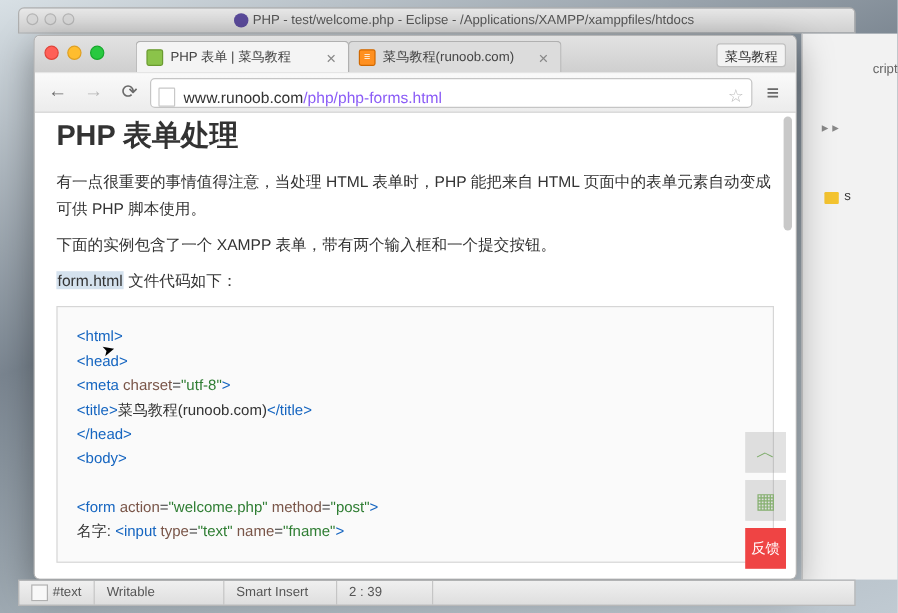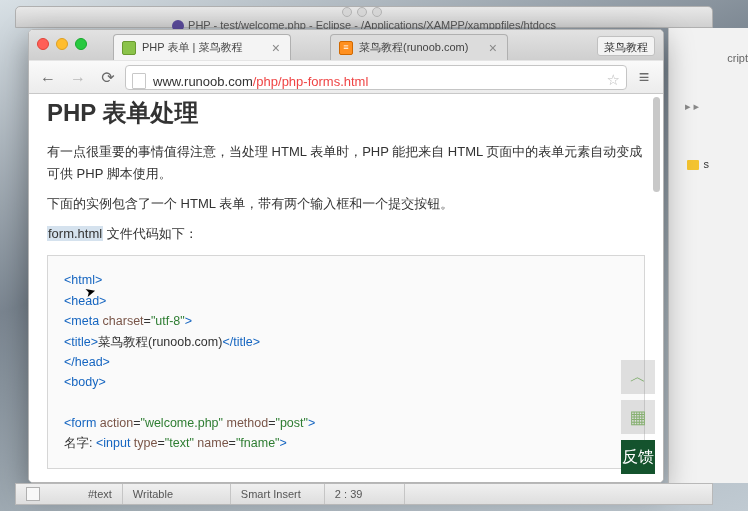--- a/index.html
+++ b/index.html
@@ -1,64 +1,64 @@
 <!DOCTYPE html>
 <html><head>
 <meta charset="utf-8">
 <style>
 * { margin:0; padding:0; box-sizing:border-box; font-family:"Helvetica Neue",Arial,sans-serif; }
 body { width:748px; height:511px; background:linear-gradient(135deg,#c5d0d8 0%,#8a95a0 50%,#b8c3cc 100%); position:relative; overflow:hidden; }
 .desktop-bg { position:absolute; inset:0; background:linear-gradient(160deg,#d8e0e5 0%,#7a8590 40%,#a5b0b8 70%,#c0cad2 100%); }
-.eclipse-window { position:absolute; left:15px; top:6px; right:35px; height:22px; background:linear-gradient(#e8e8e8,#d0d0d0); border-radius:5px 5px 0 0; display:flex; align-items:center; padding:0 6px; font-size:11px; color:#555; border:1px solid #b0b0b0;flex-direction:column; }
+.eclipse-window { position:absolute; left:15px; top:6px; right:35px; height:22px; background:linear-gradient(#e8e8e8,#d0d0d0); border-radius:5px 5px 0 0; display:flex; align-items:center; padding:0 6px; font-size:11px; color:#555; border:1px solid #b0b0b0; }
 .eclipse-window .dots span{ width:10px; height:10px; border-radius:50%; background:#d8d8d8; display:inline-block; margin-right:5px; border:1px solid #b5b5b5;}
 .eclipse-window .etitle{ flex:1; text-align:center; }
 .eclipse-ico{ width:12px; height:12px; background:#5a4a9a; border-radius:50%; display:inline-block; margin-right:4px; vertical-align:middle; }
 .browser-window { position:absolute; left:28px; top:29px; width:636px; height:454px; background:#fff; border:1px solid #b5b5b5; border-radius:5px; box-shadow:0 10px 30px rgba(0,0,0,0.35); display:flex; flex-direction:column; overflow:hidden; }
 .tabbar { height:30px; background:linear-gradient(#e2e2e2,#cfcfcf); display:flex; align-items:flex-end; padding-left:8px; position:relative; }
 .traffic { position:absolute; left:8px; top:8px; display:flex; gap:7px; }
 .traffic span{ width:12px; height:12px; border-radius:50%; display:block; }
 .tr-r{ background:#ff5f57; border:1px solid #e04439;} .tr-y{ background:#ffbd2e; border:1px solid #dfa023;} .tr-g{ background:#28c940; border:1px solid #17a92c;}
-.tabs { display:flex; margin-left:76px; height:26px;gap:40px; }
+.tabs { display:flex; margin-left:76px; height:26px; }
 .tab { background:#f4f4f4; border:1px solid #b0b0b0; border-bottom:none; border-radius:4px 4px 0 0; height:26px; min-width:178px; display:flex; align-items:center; padding:0 8px; font-size:11px; color:#444; margin-right:-1px; }
 .tab.inactive{ background:#dcdcdc; }
 .tab .favicon{ width:14px; height:14px; margin-right:6px; flex-shrink:0; }
 .tab .favicon.green{ background:#8bc34a; border-radius:2px; border:1px solid #6a9a30;}
 .tab .favicon.orange{ background:#ff9020; border-radius:2px; border:1px solid #d06800; display:flex; align-items:center; justify-content:center;}
 .tab .favicon.orange::after{content:"≡"; color:#fff; font-size:9px; line-height:1;}
 .tab .ttitle{ flex:1; white-space:nowrap; overflow:hidden; text-overflow:ellipsis; }
 .tab .tclose{ color:#888; font-size:14px; padding:0 2px; }
 .ext-badge{ position:absolute; right:8px; top:6px; height:20px; background:#f3f3f3; border:1px solid #c0c0c0; border-radius:3px; padding:0 6px; font-size:11px; display:flex; align-items:flex-end; color:#333; }
 .navbar { height:34px; background:linear-gradient(#fafafa,#ececec); border-top:1px solid #e5e5e5; border-bottom:1px solid #c8c8c8; display:flex; align-items:center; padding:0 6px; gap:4px; }
 .nav-btn { width:26px; height:24px; display:flex; align-items:center; justify-content:center; color:#6a6a6a; font-size:16px; border-radius:3px; }
 .nav-btn.disabled{ color:#b8b8b8; }
 .url-box { flex:1; height:25px; background:#fff; border:1px solid #c5c5c5; border-radius:4px; display:flex; align-items:flex-end; padding:0 6px; font-size:13px; color:#333; }
 .url-box .page-ico{ width:14px; height:16px; border:1px solid #c8c8c8; border-radius:1px; margin-right:7px;}
-.url-host{ color:#333; } .url-path{ color:#ef4444; }
+.url-host{ color:#333; } .url-path{ color:#8b5cf6; }
 .url-box .star{ margin-left:auto; color:#bdbdbd; font-size:15px;}
 .menu-btn{ width:26px; color:#6a6a6a; font-size:18px; text-align:center; }
 .content { flex:1; overflow:hidden; position:relative; background:#fff; padding:3px 18px 8px 18px; font-size:13px; color:#333; }
 .content .scrollbar{ position:absolute; right:3px; top:3px; width:7px; height:95px; background:#c8c8c8; border-radius:4px; }
 h1.page-title { font-size:24px; font-weight:600; color:#333; margin-bottom:12px; }
 .para { font-size:13px; color:#333; margin-bottom:8px; line-height:1.7; }
 h2.sub { font-size:18px; font-weight:600; margin:10px 0 8px 0; }
 .filename{ background:#d5e2ee; padding:0 1px;}
 .code-box { border:1px solid #d6d6d6; background:#fafafa; padding:14px 16px; margin-top:10px; font-family:Menlo,Consolas,monospace; font-size:12.5px; line-height:1.55; white-space:pre; color:#333; position:relative;}
 .tg{ color:#1565c0;} .an{ color:#795548;} .av{ color:#2e7d32;} .ab{ color:#333;} .tx{ color:#333; }
 .cursor-arrow{ position:absolute; left:85px; top:284px; font-size:13px; color:#000; pointer-events:none; transform:rotate(-15deg);}
 .float-panel{ position:absolute; right:8px; bottom:8px; display:flex; flex-direction:column; gap:6px;}
 .float-btn{ width:34px; height:34px; background:rgba(150,150,150,0.28); display:flex; align-items:center; justify-content:center; color:#7aaa66; font-size:16px;}
 .float-btn.qr{ color:#86b070; font-size:18px; }
-.float-btn.fb{ background:#14532d; color:#fff; font-size:16px; }
+.float-btn.fb{ background:#ef4444; color:#fff; font-size:12px; }
 .right-strip{ position:absolute; right:0; top:28px; bottom:28px; width:80px; background:#f2f2f2; border-left:1px solid #c8c8c8; }
 .right-strip .lbl{ position:absolute; right:0; top:24px; font-size:11px; color:#666;}
 .right-strip .arrow{ position:absolute; right:49px; top:72px; color:#888; font-size:11px;}
 .right-strip .folder{ position:absolute; right:49px; top:132px; width:12px; height:10px; background:#f4c430; border-radius:1px;}
 .right-strip .folder::after{content:"s"; position:absolute; right:-10px; top:-2px; font-size:11px; color:#333;}
 .statusbar{ position:absolute; left:15px; right:35px; bottom:6px; height:22px; background:linear-gradient(#f0f0f0,#dedede); border:1px solid #b8b8b8; display:flex; align-items:center; font-size:11px; color:#555;}
-.statusbar .cell{ padding:0 10px; border-right:1px solid #c5c5c5; height:100%; display:flex; align-items:center;gap:44px;}
+.statusbar .cell{ padding:0 10px; border-right:1px solid #c5c5c5; height:100%; display:flex; align-items:center;}
 .statusbar .sq{ width:14px; height:14px; border:1px solid #b0b0b0; background:#f8f8f8; margin-right:4px;}
 </style>
 </head>
 <body>
 
 <div class="desktop-bg"></div>
 
 <div class="eclipse-window">
   <span class="dots"><span></span><span></span><span></span></span>
   <span class="etitle"><span class="eclipse-ico"></span><span>PHP - test/welcome.php - Eclipse - /Applications/XAMPP/xamppfiles/htdocs</span></span>
@@ -104,21 +104,21 @@
         <span class="url-path">/php/php-forms.html</span>
       <span class="star">☆</span>
     </div>
     <div class="menu-btn">≡</div>
   </div>
 
   <div class="content">
     <div class="scrollbar"></div>
     <h1 class="page-title">PHP 表单处理</h1>
     <p class="para">有一点很重要的事情值得注意，当处理 HTML 表单时，PHP 能把来自 HTML 页面中的表单元素自动变成可供 PHP 脚本使用。</p>
-    <p class="para">下面的实例包含了一个 HTML 表单，带有两个输入框和一个提交按钮。</p>
+    <p class="para">下面的实例包含了一个 XAMPP 表单，带有两个输入框和一个提交按钮。</p>
     <p class="para"><span class="filename">form.html</span><span> 文件代码如下：</span></p>
 
     <div class="code-box"><span class="tg">&lt;html&gt;</span>
 <span class="tg">&lt;head&gt;</span>
 <span class="tg">&lt;meta </span><span class="an">charset</span><span class="ab">=</span><span class="av">"utf-8"</span><span class="tg">&gt;</span>
 <span class="tg">&lt;title&gt;</span><span class="tx">菜鸟教程(runoob.com)</span><span class="tg">&lt;/title&gt;</span>
 <span class="tg">&lt;/head&gt;</span>
 <span class="tg">&lt;body&gt;</span>
 <span></span>
 <span class="tg">&lt;form </span><span class="an">action</span><span class="ab">=</span><span class="av">"welcome.php"</span><span> </span><span class="an">method</span><span class="ab">=</span><span class="av">"post"</span><span class="tg">&gt;</span>

